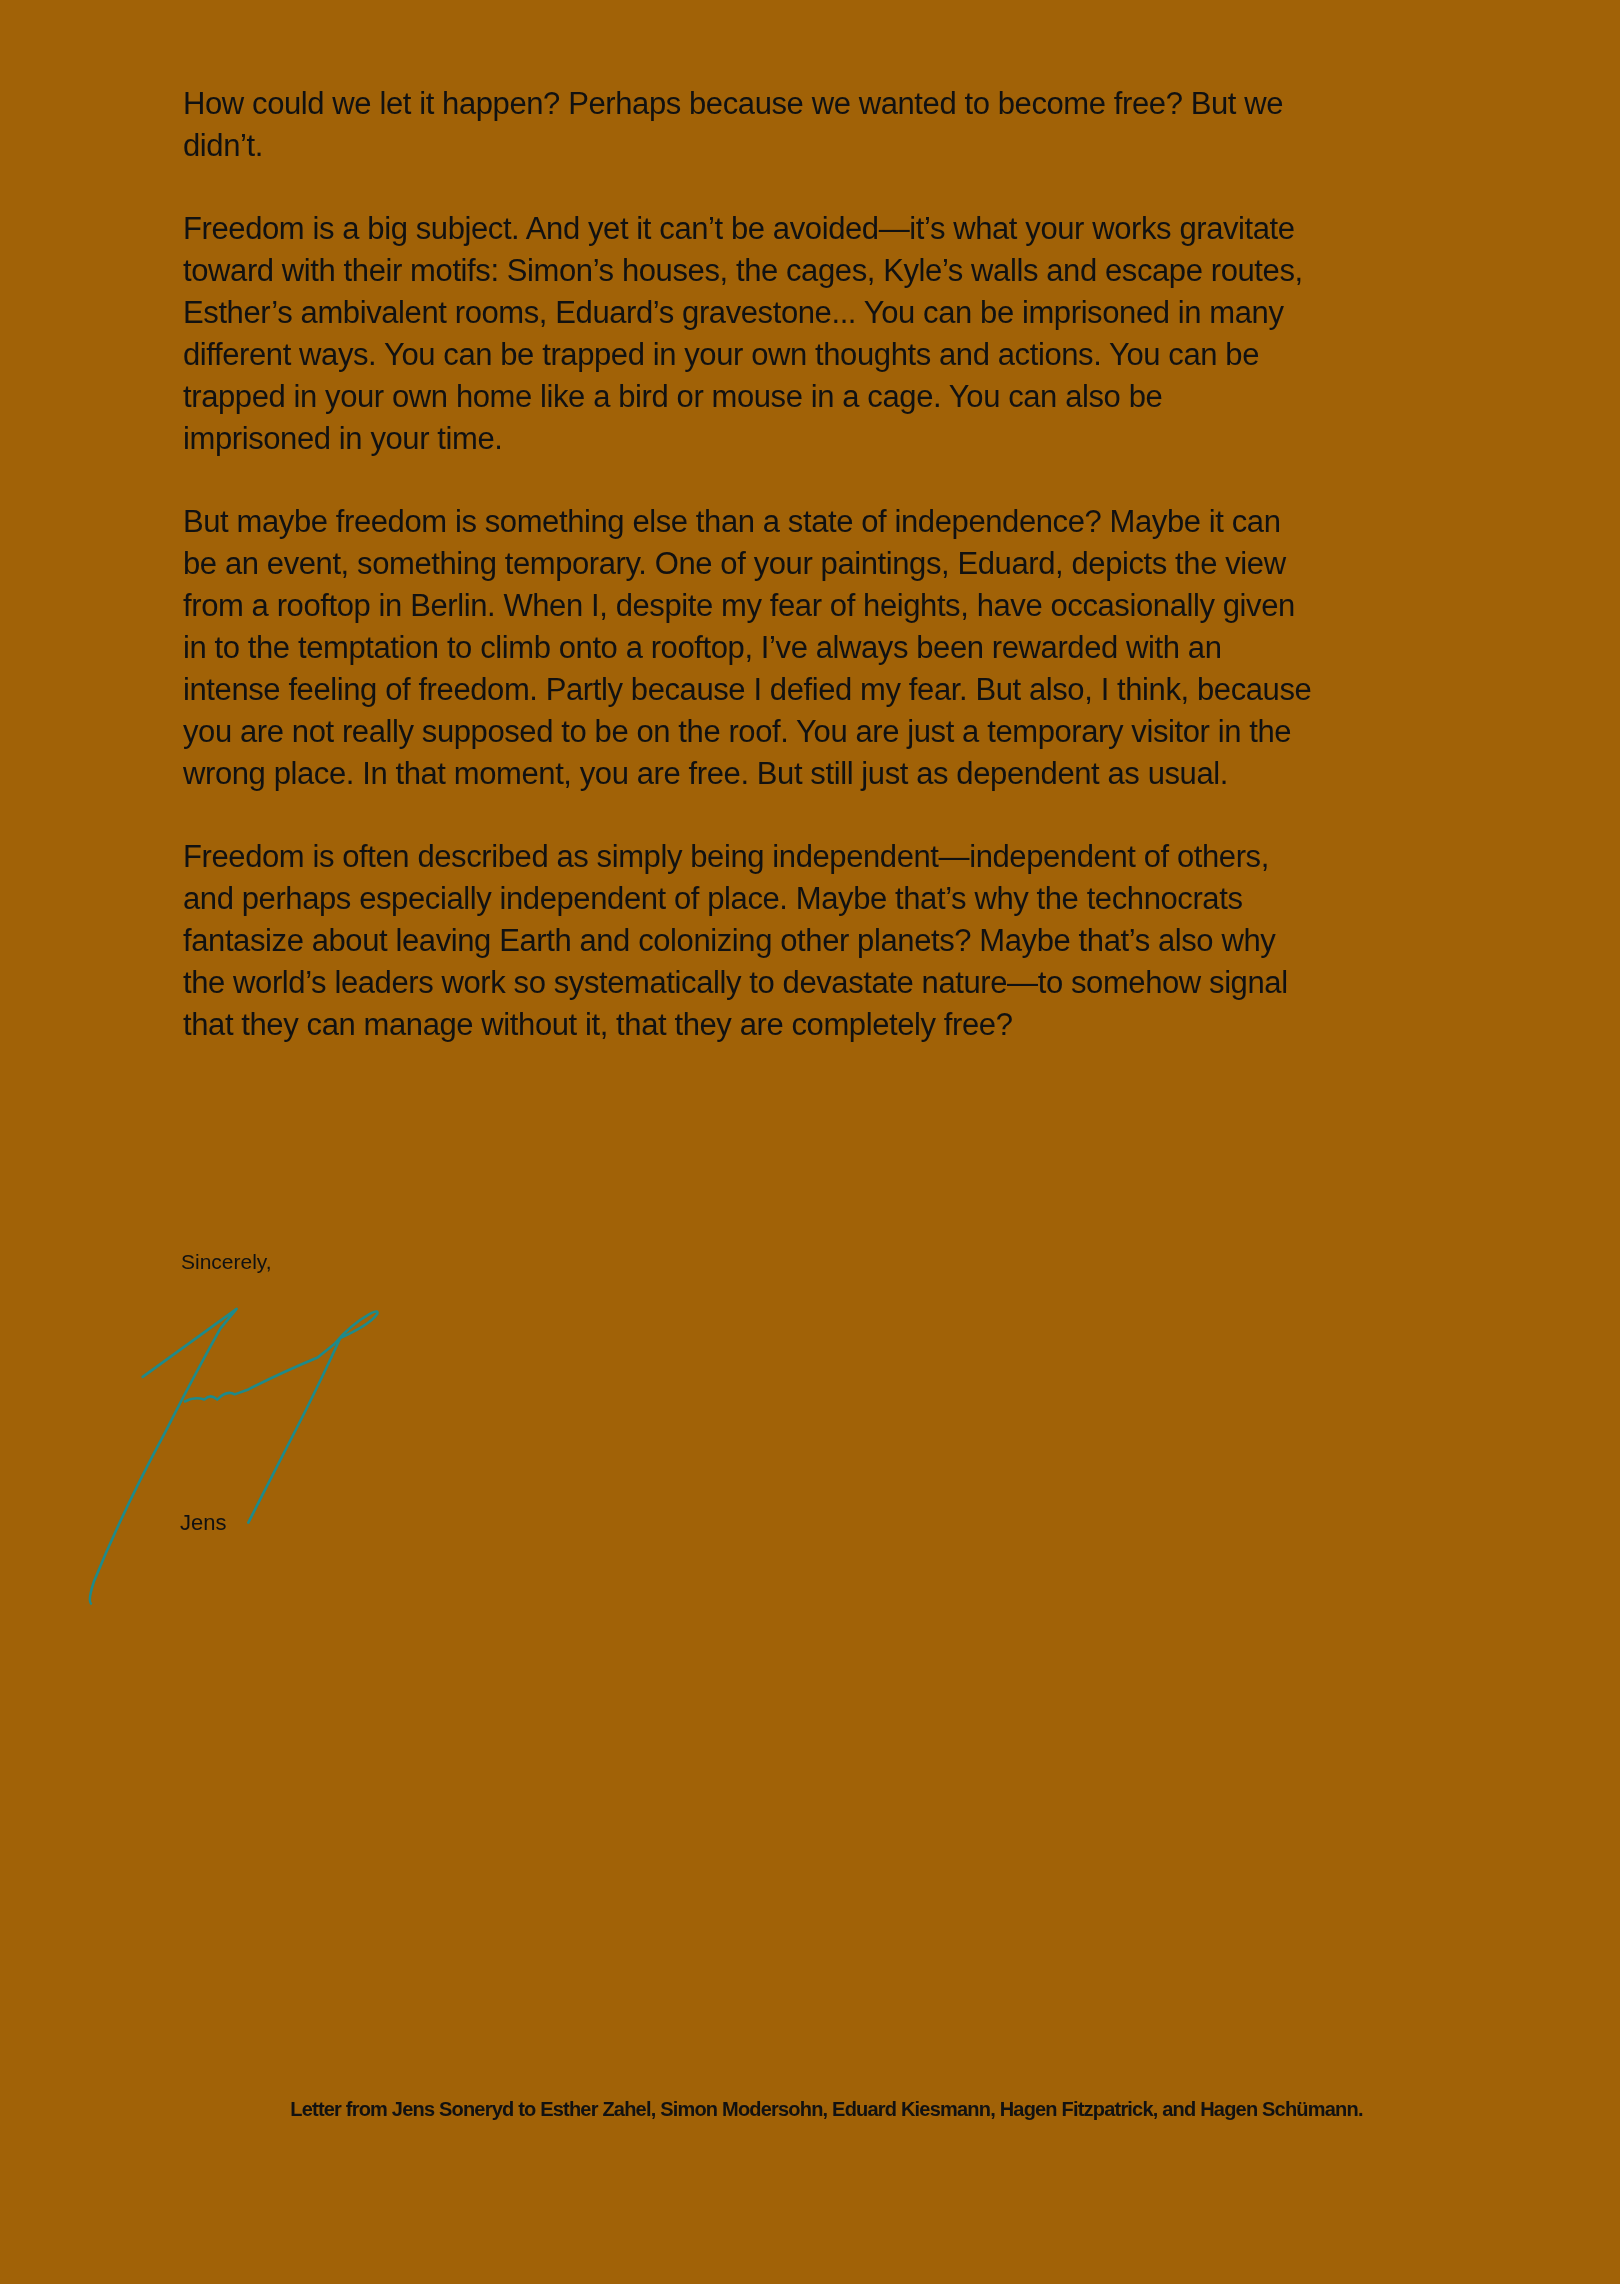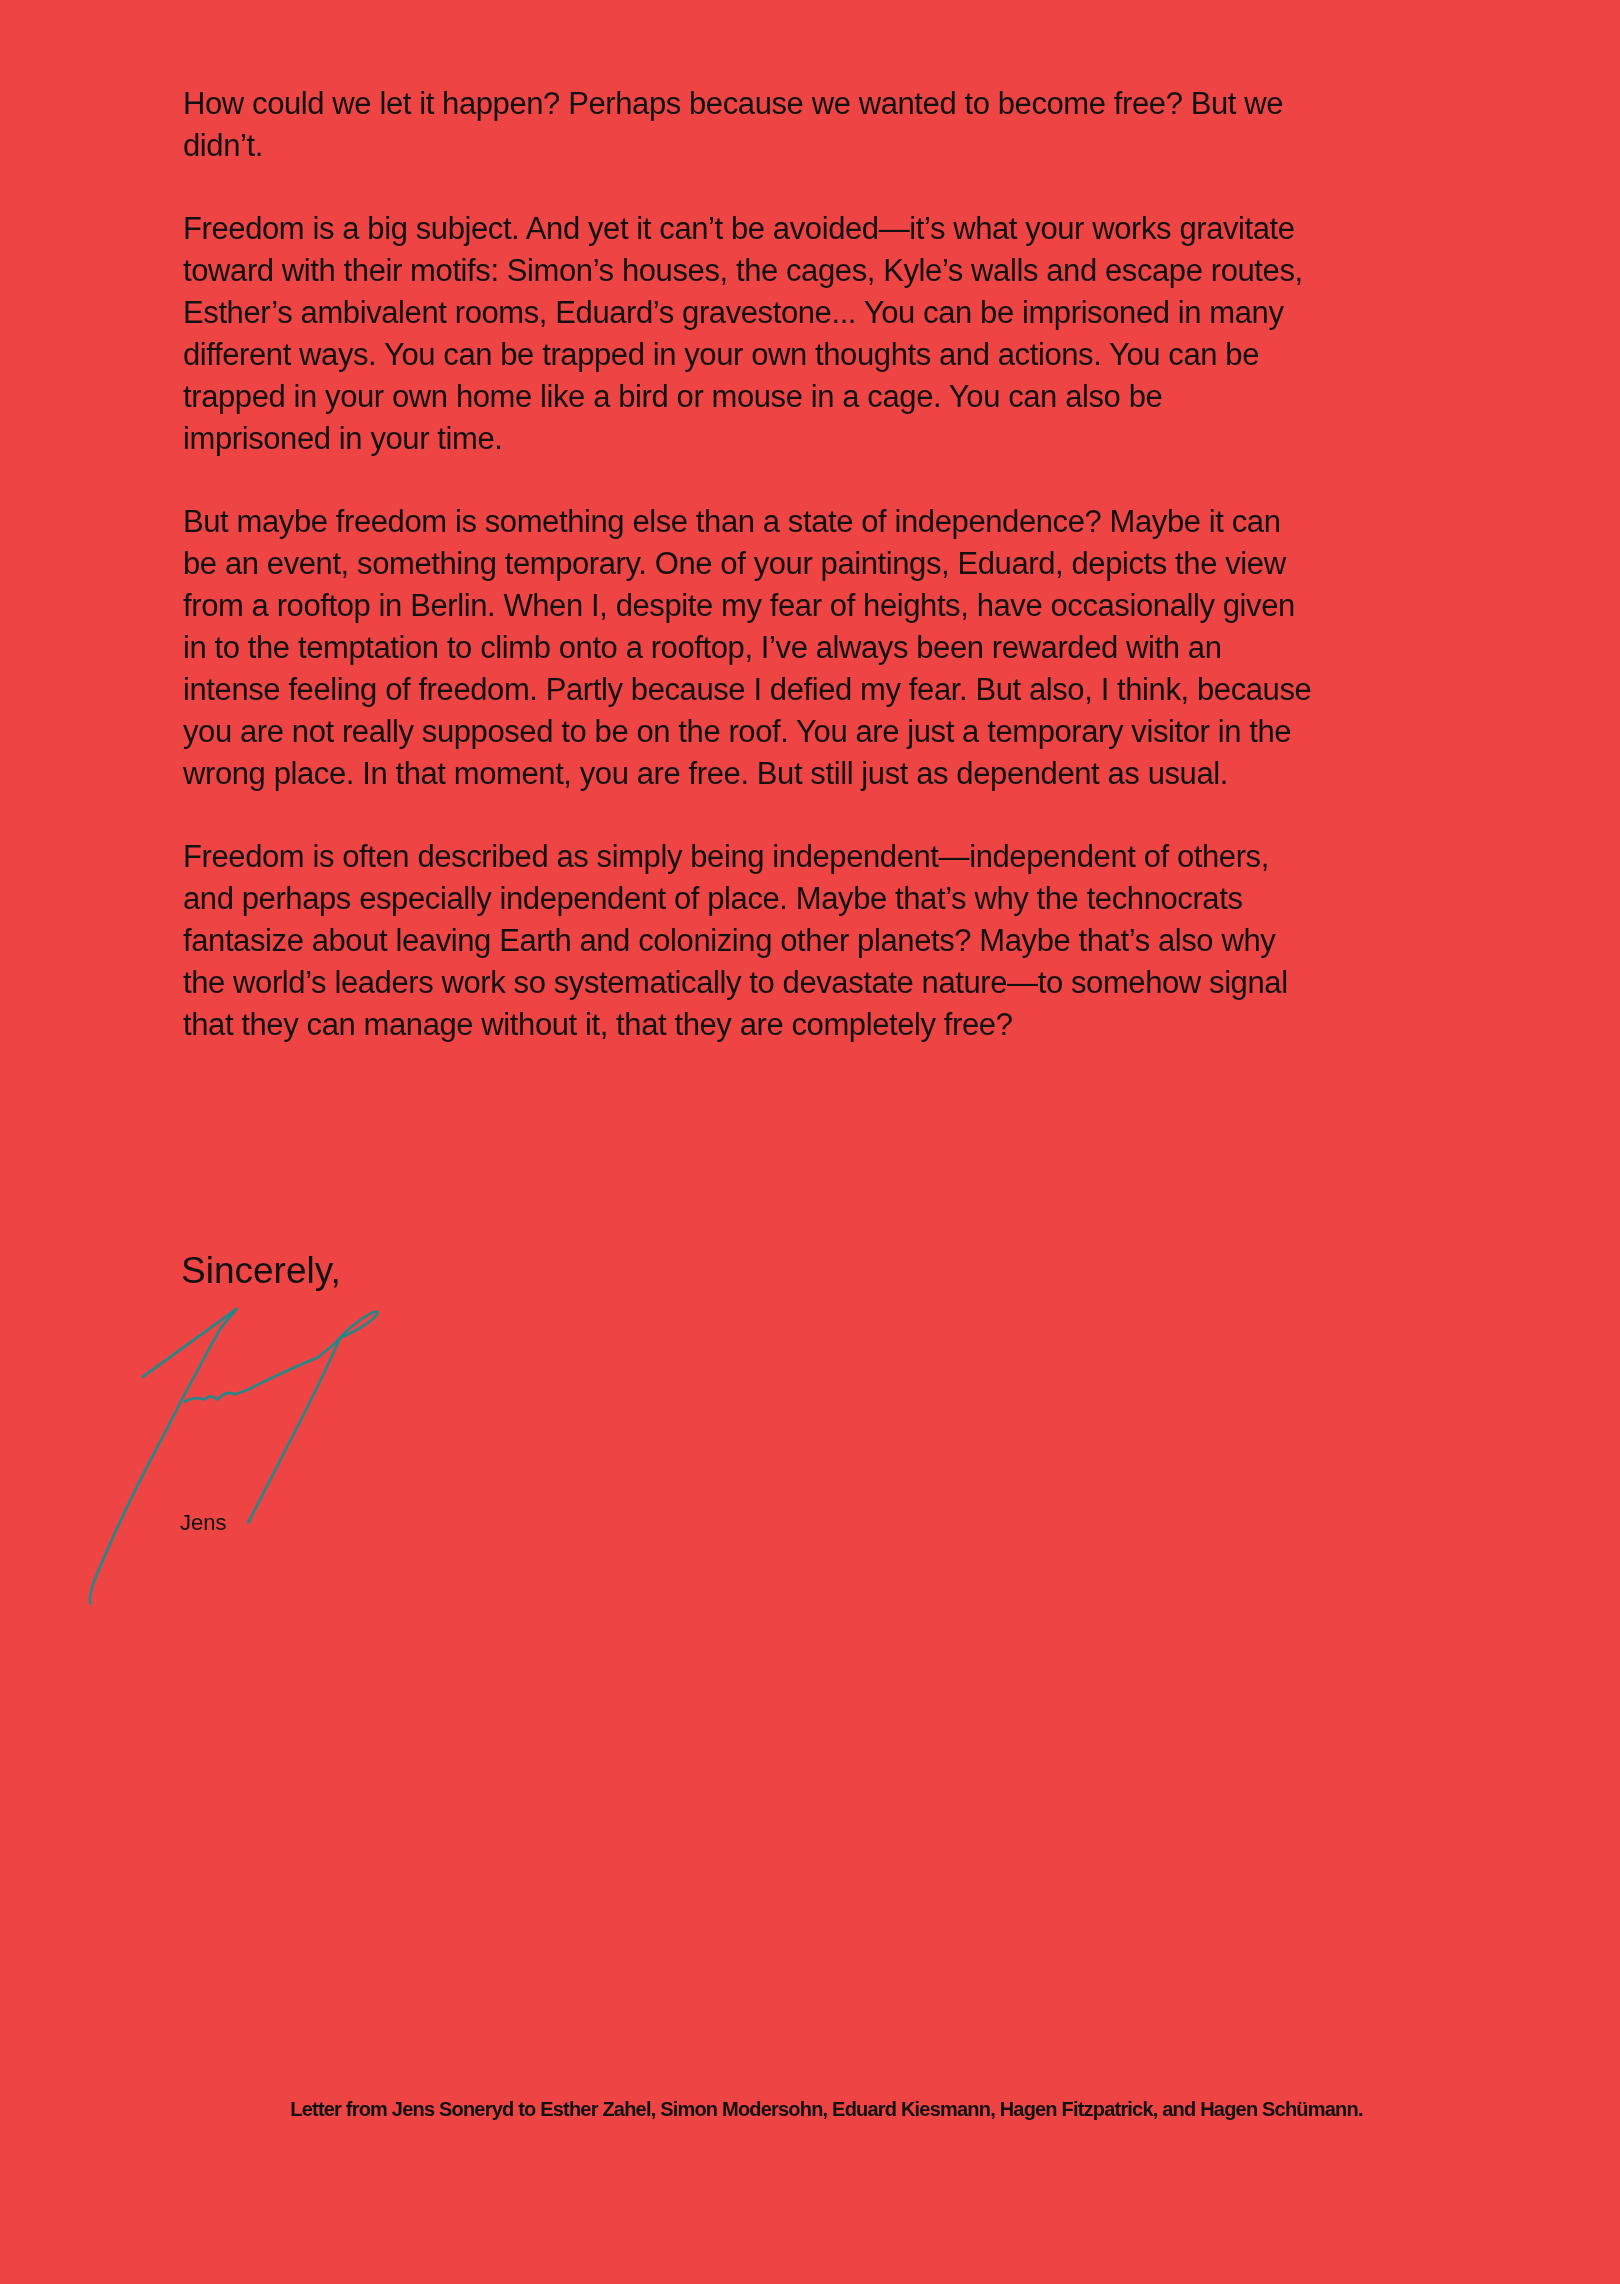--- a/index.html
+++ b/index.html
@@ -1,27 +1,27 @@
 <!DOCTYPE html>
 <html style="font-size:10.4px"><head>
 <meta charset="utf-8">
 <style>
   html, body { margin:0; padding:0; background:#ffffff; }
   body { width:1620px; height:2284px; position:relative; overflow:hidden; }
-  .page { position:absolute; left:0; top:0; width:1620px; height:2284px; background:#ef4444; }
+  .page { position:absolute; left:0; top:0; width:1620px; height:2284px; background:#a16207; }
   .body-text {
     position:absolute; left:183px; top:83px; width:1296px;
     font-family:"Liberation Sans", sans-serif;
     font-size:31px; line-height:42px; color:#111111;
     letter-spacing:-0.4px;
   }
   .para { margin:0 0 41px 0; white-space:pre-line; }
   .closing {
     position:absolute; left:181px; top:1250px;
-    font-family:"Liberation Sans", sans-serif; font-size:37px; color:#111;
+    font-family:"Liberation Sans", sans-serif; font-size:21px; color:#111;
   }
   .signer {
     position:absolute; left:180px; top:1510px;
     font-family:"Liberation Sans", sans-serif; font-size:22px; color:#111;
   }
   .signature { position:absolute; left:65px; top:1218px; width:421px; height:389px; }
   .footer {
     position:absolute; left:162px; top:2095px; width:1329px; text-align:center;
     font-family:"Liberation Sans", sans-serif; font-size:20px; line-height:28.5px;
     color:#111; letter-spacing:-0.8px; font-weight:bold;

